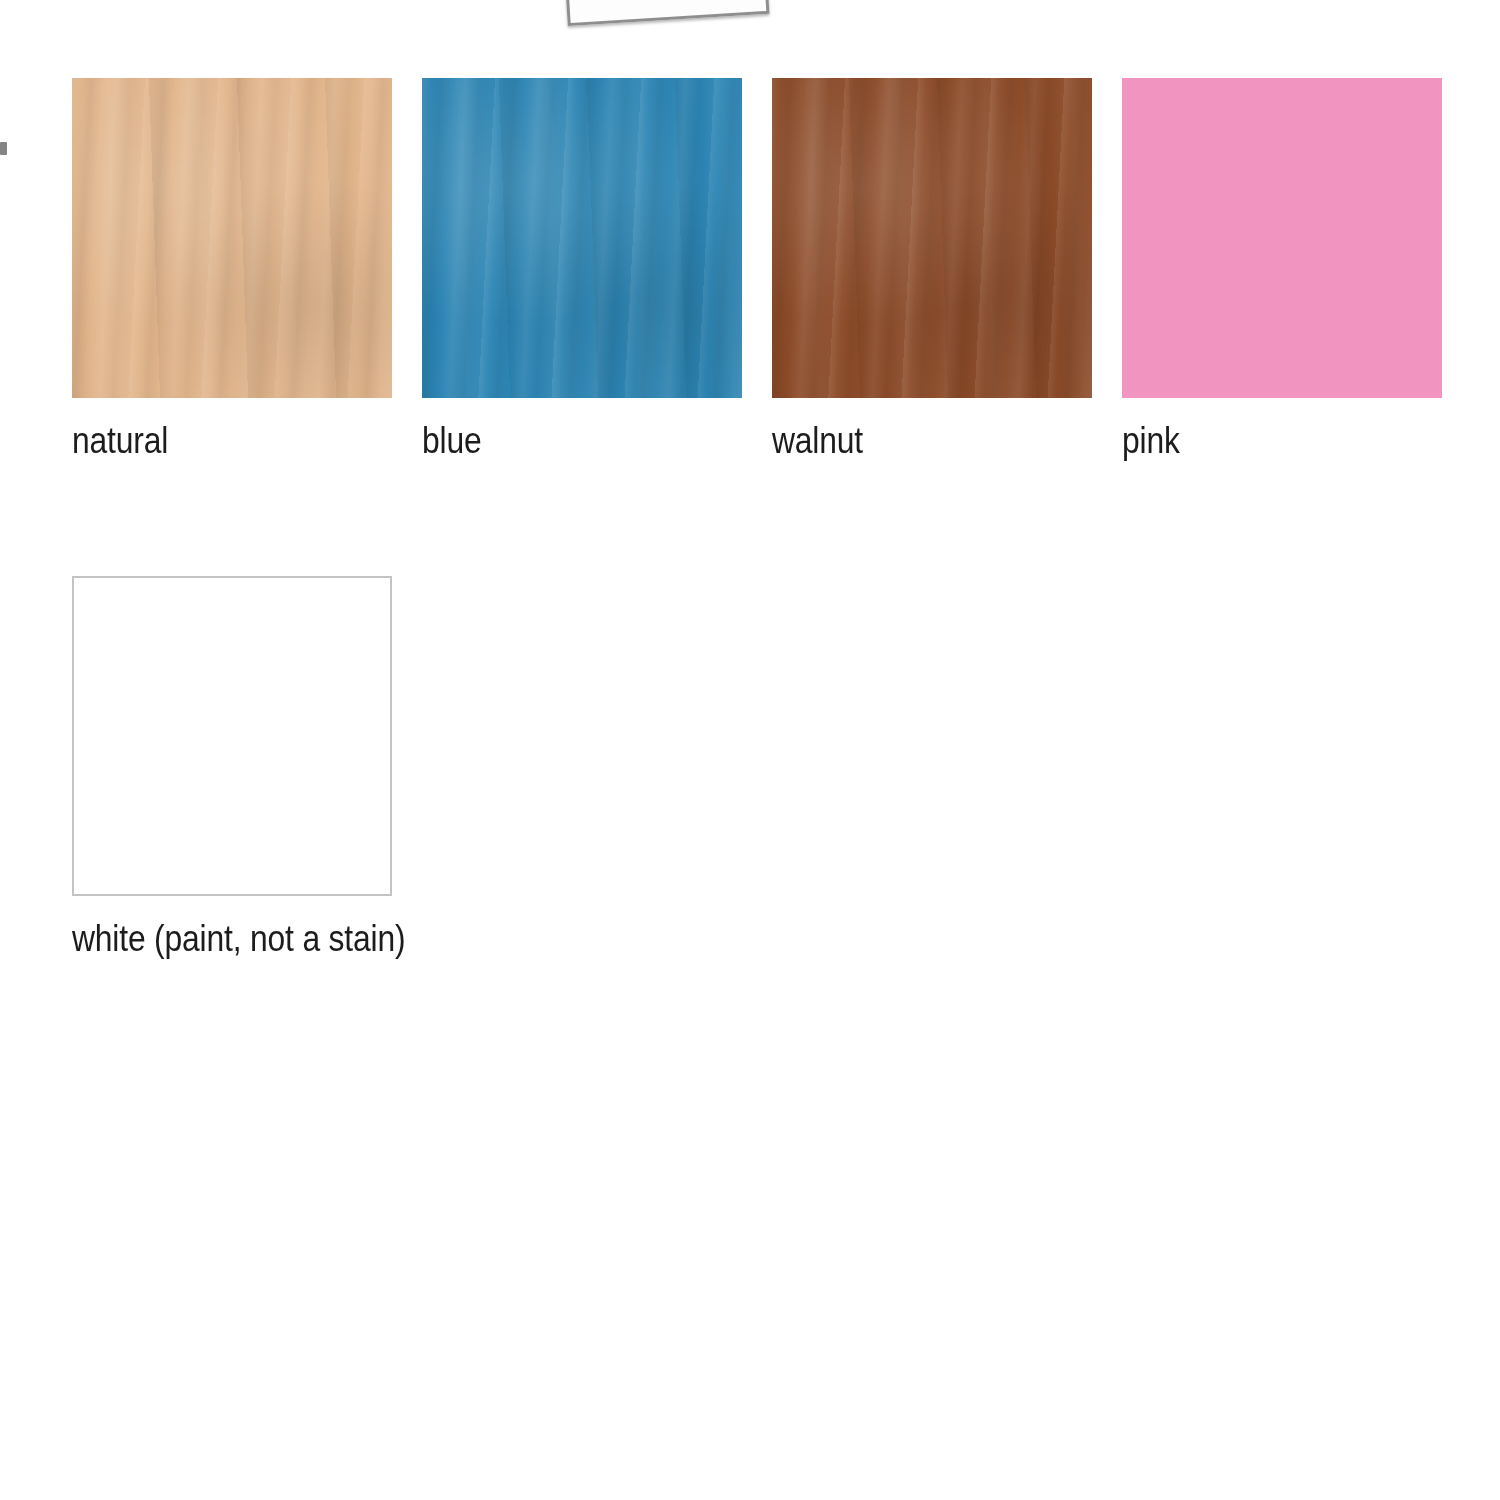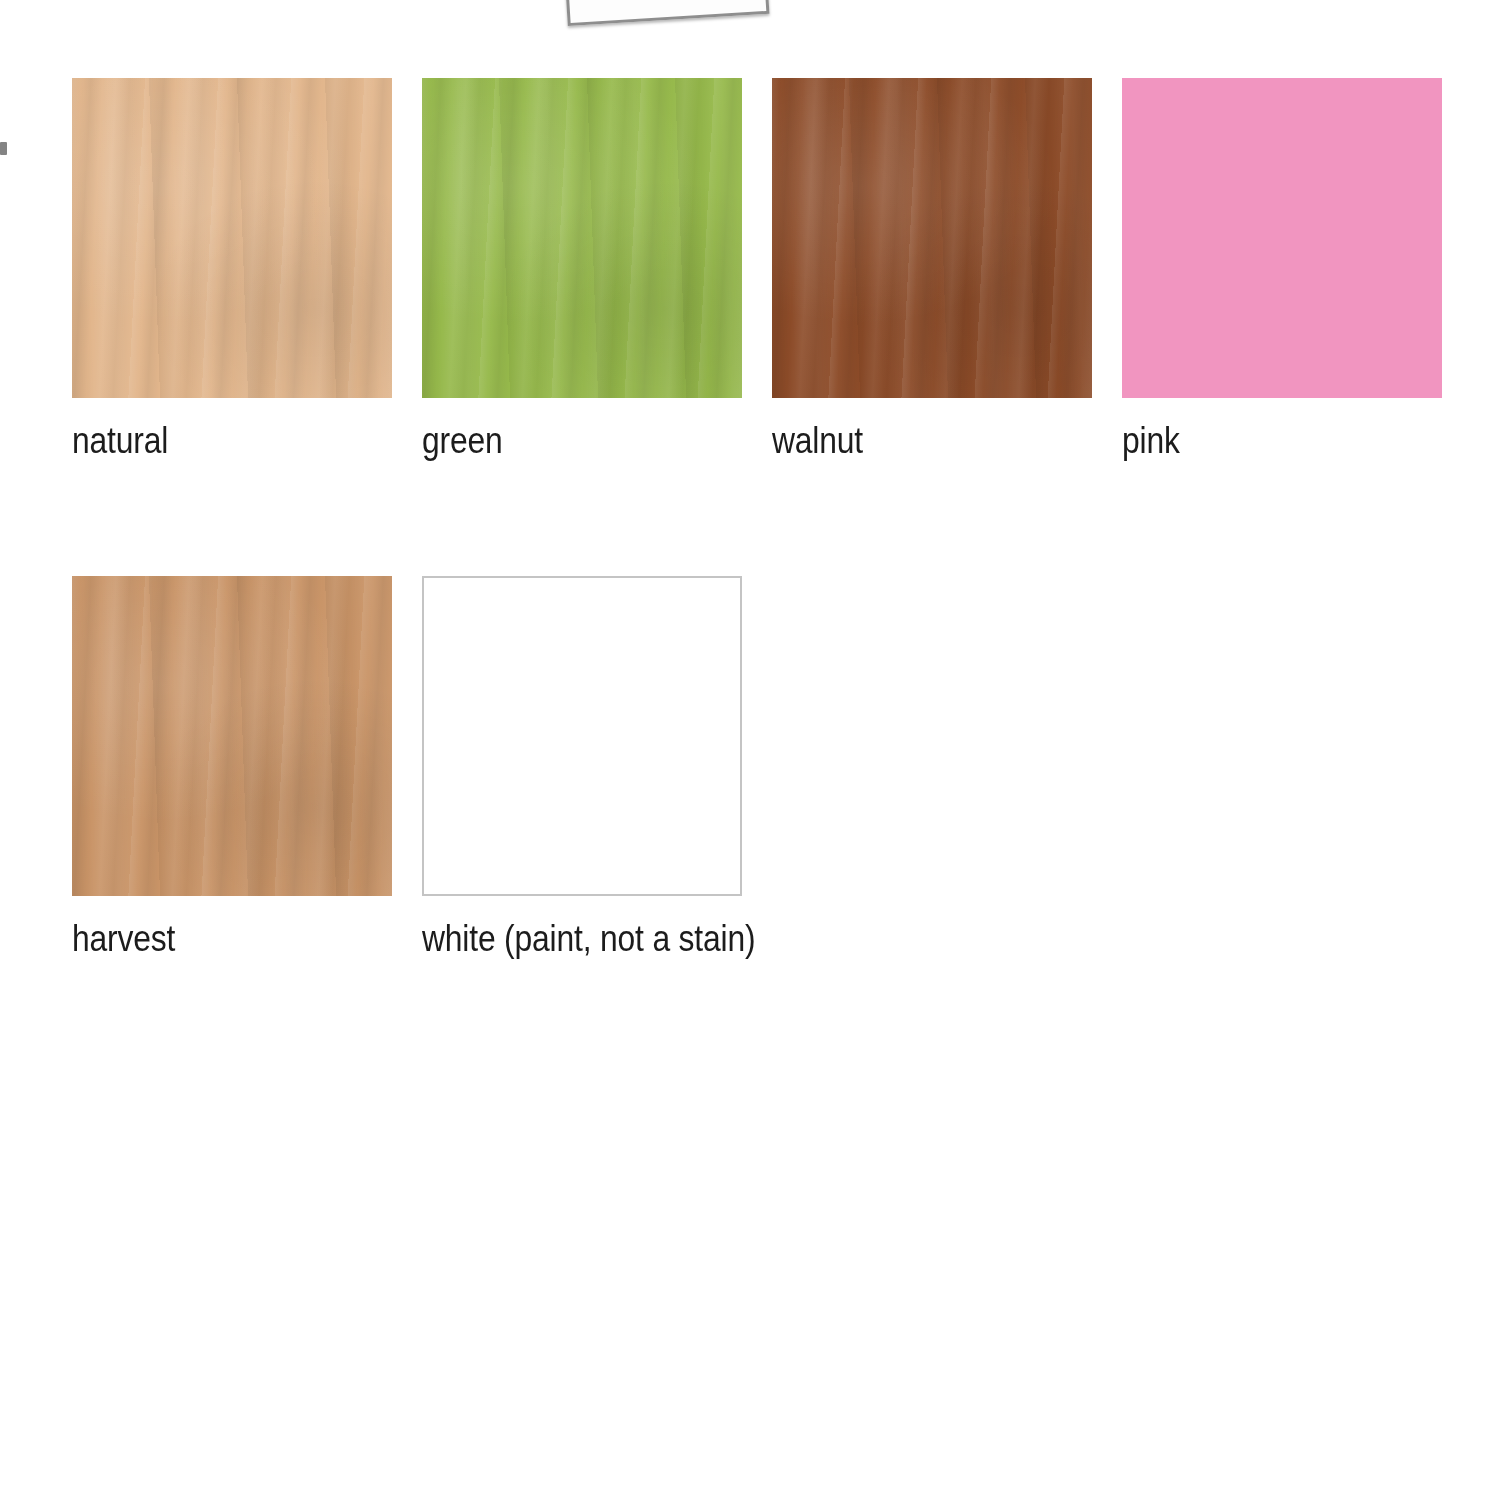--- a/index.html
+++ b/index.html
@@ -115,38 +115,32 @@
 </div>
 
 <div class="chart" id="swatch-grid">
     <div class="swatch-cell">
       <div class="swatch" style="background-color: rgb(226, 182, 140);">
         <div class="grain"></div>
       </div>
       <div class="swatch-label">natural</div>
     </div>
     <div class="swatch-cell">
-      <div class="swatch" style="background-color: rgb(150, 185, 75);">
+      <div class="swatch" style="background-color: rgb(44, 133, 180);">
         <div class="grain"></div>
       </div>
-      <div class="swatch-label">green</div>
+      <div class="swatch-label">blue</div>
     </div>
     <div class="swatch-cell">
       <div class="swatch" style="background-color: rgb(140, 75, 40);">
         <div class="grain"></div>
       </div>
       <div class="swatch-label">walnut</div>
     </div>
     <div class="swatch-cell">
       <div class="swatch plain" style="background-color: rgb(241, 149, 192);"></div>
       <div class="swatch-label">pink</div>
     </div>
     <div class="swatch-cell">
-      <div class="swatch" style="background-color: rgb(201, 148, 103);">
-        <div class="grain"></div>
-      </div>
-      <div class="swatch-label">harvest</div>
-    </div>
-    <div class="swatch-cell">
       <div class="swatch plain bordered" style="background-color: rgb(255, 255, 255);"></div>
       <div class="swatch-label">white (paint, not a stain)</div>
     </div>
   </div>
 
 </body></html>

